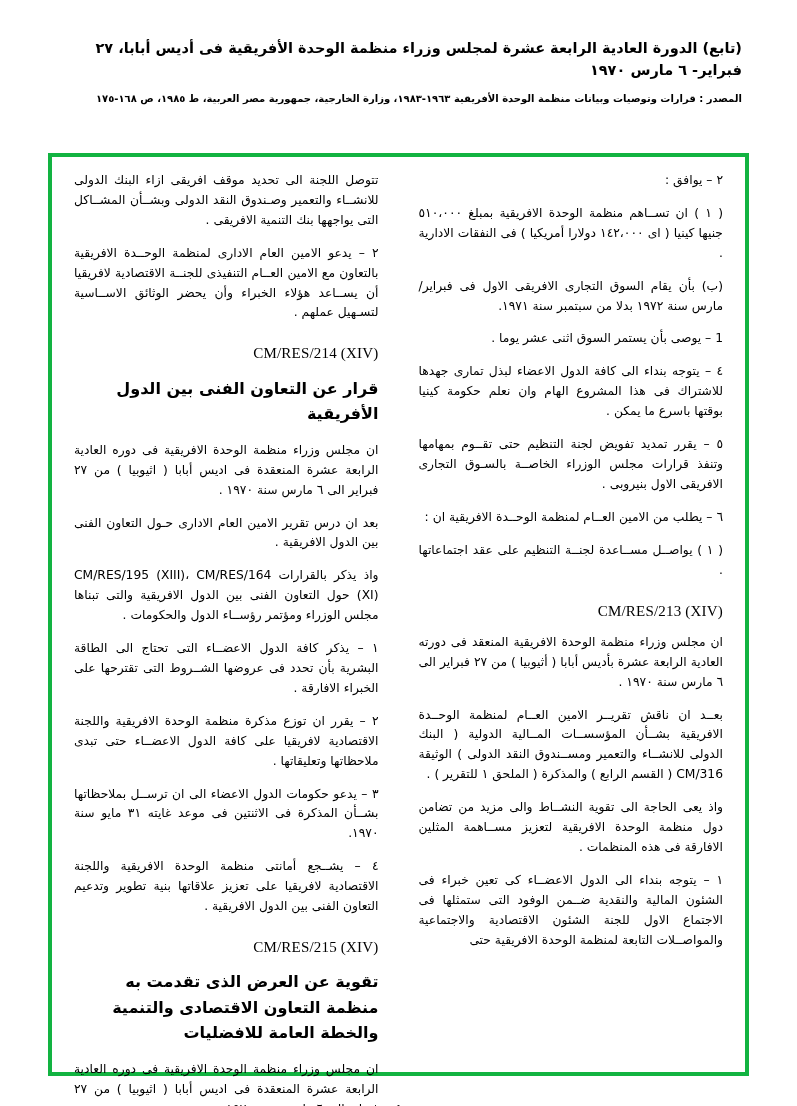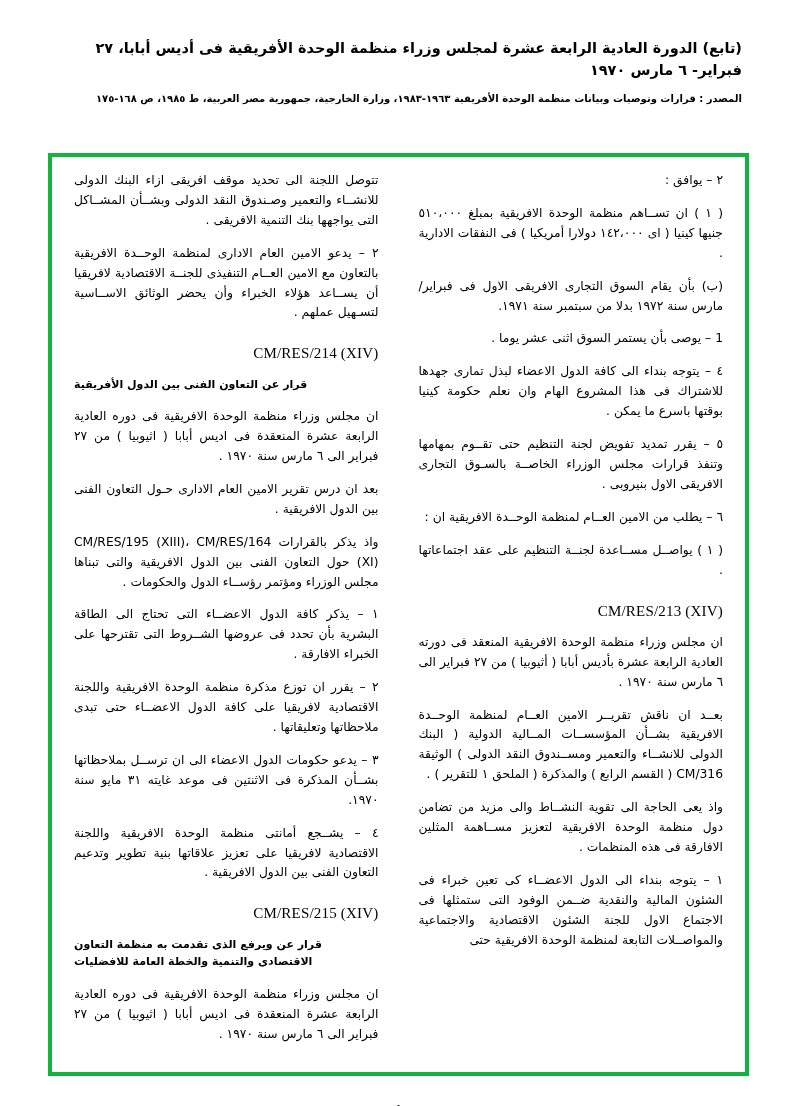--- a/index.html
+++ b/index.html
@@ -77,23 +77,23 @@
   }
   .rescode {
     margin: 18px 0 10px 0;
     font-size: 15px;
     direction: ltr;
     text-align: right;
     font-family: "Liberation Serif", "DejaVu Serif", serif;
     letter-spacing: 0.2px;
   }
   .restitle {
-    text-align: left;
+    text-align: right;
     font-weight: bold;
-    font-size: 11px;
+    font-size: 16px;
     line-height: 1.6;
     margin: 0 0 14px 0;
     direction: rtl;
   }
   .pagenum {
     position: absolute;
     bottom: 28px;
     left: 0;
     right: 0;
     text-align: center;
@@ -135,21 +135,21 @@
           <div class="rescode">CM/RES/214  (XIV)</div>
           <div class="restitle">قرار عن التعاون الفنى بين الدول الأفريقية</div>
           <div class="para">ان مجلس وزراء منظمة الوحدة الافريقية فى دوره العادية الرابعة عشرة المنعقدة فى اديس أبابا ( اثيوبيا ) من ٢٧ فبراير الى ٦ مارس سنة ١٩٧٠ .</div>
           <div class="para">بعد ان درس تقرير الامين العام الادارى حـول التعاون الفنى بين الدول الافريقية .</div>
           <div class="para">واذ يذكر بالقرارات CM/RES/195 (XIII)، CM/RES/164 (XI) حول التعاون الفنى بين الدول الافريقية والتى تبناها مجلس الوزراء ومؤتمر رؤســاء الدول والحكومات .</div>
           <div class="para">١ – يذكر كافة الدول الاعضــاء التى تحتاج الى الطاقة البشرية بأن تحدد فى عروضها الشــروط التى تقترحها على الخبراء الافارقة .</div>
           <div class="para">٢ – يقرر ان توزع مذكرة منظمة الوحدة الافريقية واللجنة الاقتصادية لافريقيا على كافة الدول الاعضــاء حتى تبدى ملاحظاتها وتعليقاتها .</div>
           <div class="para">٣ – يدعو حكومات الدول الاعضاء الى ان ترســل بملاحظاتها بشــأن المذكرة فى الاثنتين فى موعد غايته ٣١ مايو سنة ١٩٧٠.</div>
           <div class="para">٤ – يشــجع أمانتى منظمة الوحدة الافريقية واللجنة الاقتصادية لافريقيا على تعزيز علاقاتها بنية تطوير وتدعيم التعاون الفنى بين الدول الافريقية .</div>
           <div class="rescode">CM/RES/215  (XIV)</div>
-          <div class="restitle">قرار عن ويرفع الذى تقدمت به منظمة التعاون الاقتصادى والتنمية والخطة العامة للافضليات</div>
+          <div class="restitle">تقوية عن العرض الذى تقدمت به منظمة التعاون الاقتصادى والتنمية والخطة العامة للافضليات</div>
           <div class="para">ان مجلس وزراء منظمة الوحدة الافريقية فى دوره العادية الرابعة عشرة المنعقدة فى اديس أبابا ( اثيوبيا ) من ٢٧ فبراير الى ٦ مارس سنة ١٩٧٠ .</div>
         </div>
 
     </div>
   </div>
 
   <div class="pagenum">٥</div>
 </div>
 
 </body></html>

